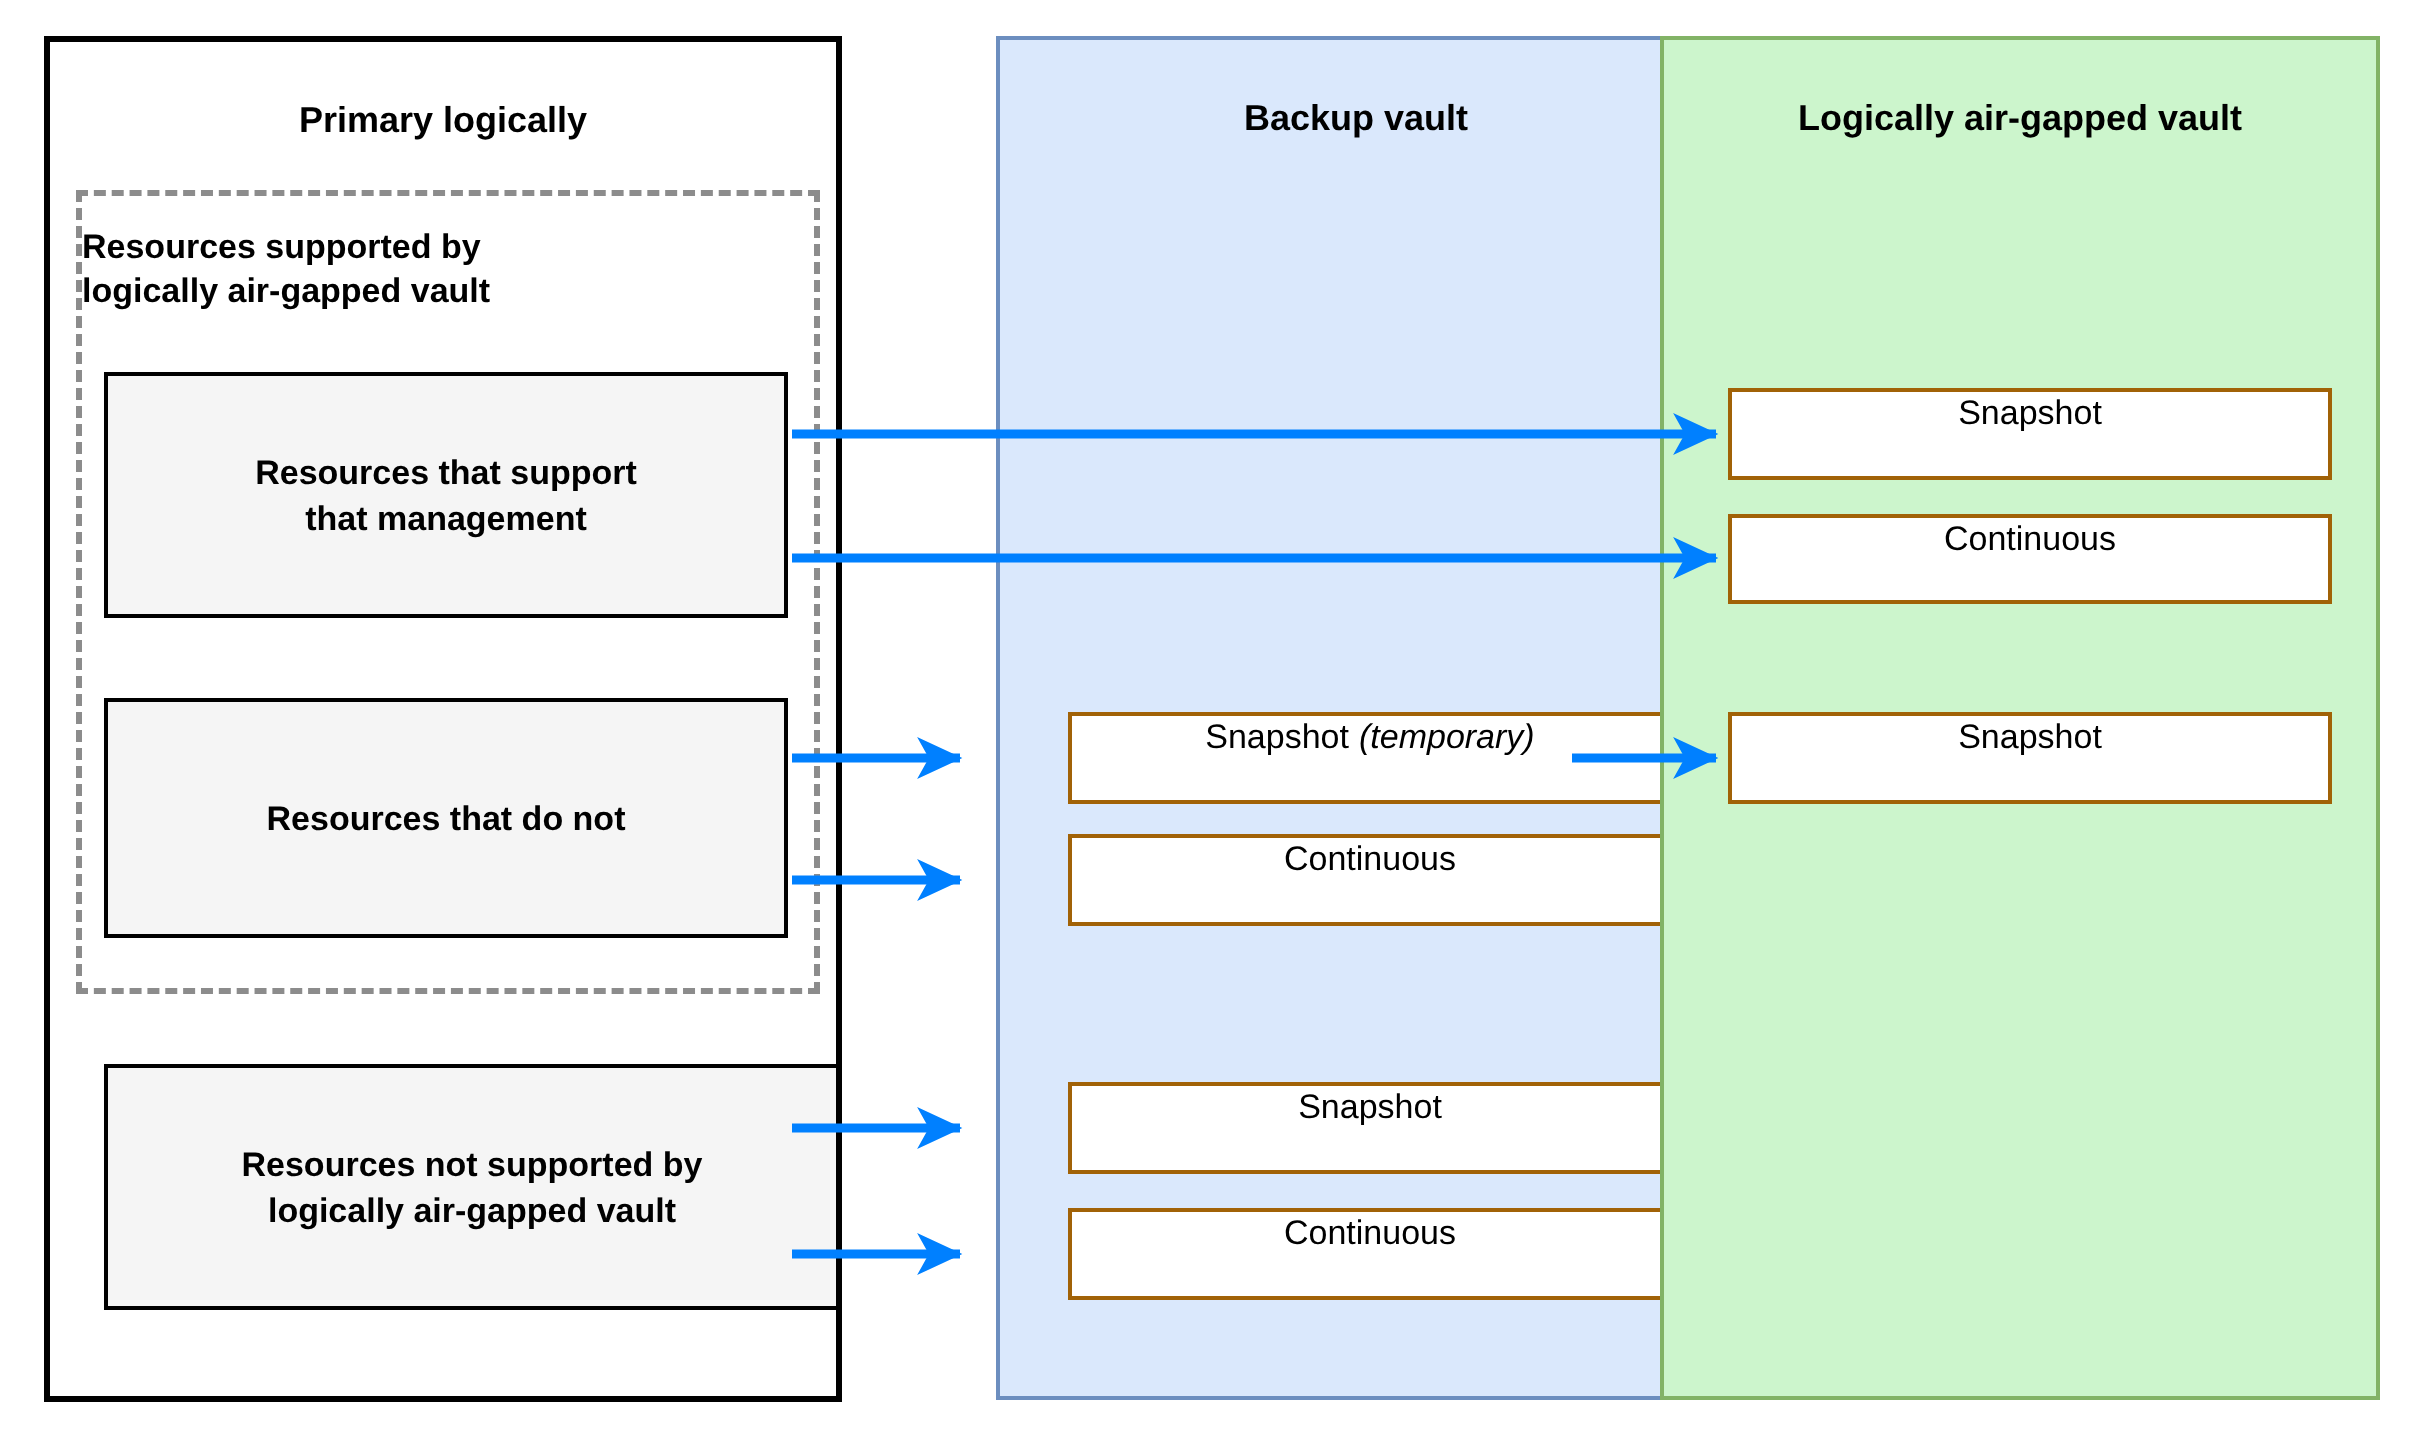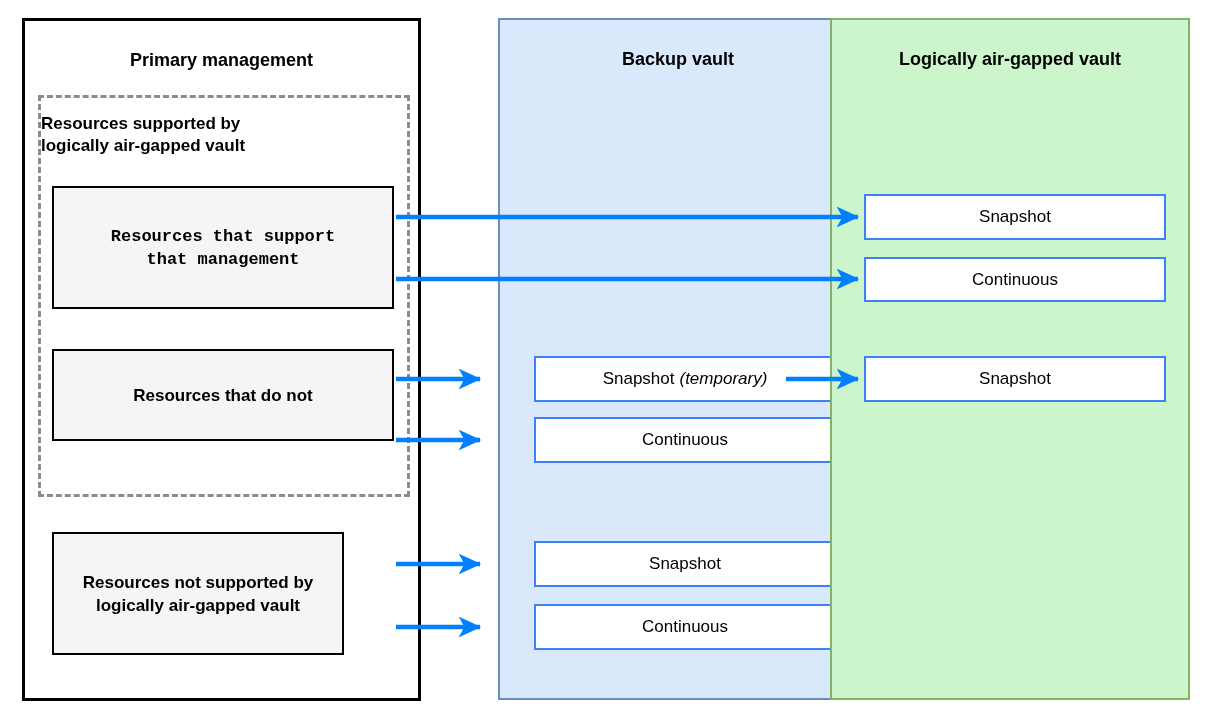--- a/index.html
+++ b/index.html
@@ -35,27 +35,27 @@
   .group-title{
     position:absolute;top:15px;left:0;right:0;
     text-align:left;font-size:17px;font-weight:bold;line-height:22px;
   }
   .res-box{
     position:absolute;box-sizing:border-box;
     background:#f5f5f5;border:2px solid #000000;
     display:flex;flex-direction:column;align-items:center;justify-content:center;
     text-align:center;font-size:17px;font-weight:bold;line-height:23px;
   }
-  .res-box-full{left:11px;top:88px;width:342px;height:123px;font-family:Liberation Mono, monospace;}
-  .res-box-partial{left:11px;top:251px;width:342px;height:92px;}
-  .res-box-unsupported{left:27px;top:511px;width:292px;height:123px;}
+  .res-box-full{left:11px;top:88px;width:342px;height:123px;}
+  .res-box-partial{left:11px;top:251px;width:342px;height:120px;}
+  .res-box-unsupported{left:27px;top:511px;width:368px;height:123px;}
   .vault-box{
     position:absolute;box-sizing:border-box;
-    background:#ffffff;border:2px solid #3b82f6;
-    display:flex;align-items:center;justify-content:center;
+    background:#ffffff;border:2px solid #a16207;
+    display:flex;align-items:flex-start;justify-content:center;
     text-align:center;font-size:17px;font-weight:normal;line-height:22px;
     white-space:nowrap;
   }
   .vault-box .note:not(:empty){margin-left:5px;font-style:italic;}
   .mbox1{left:34px;top:336px;width:302px;height:46px;}
   .mbox2{left:34px;top:397px;width:302px;height:46px;}
   .mbox3{left:34px;top:521px;width:302px;height:46px;}
   .mbox4{left:34px;top:584px;width:302px;height:46px;}
   .rbox1{left:32px;top:174px;width:302px;height:46px;}
   .rbox2{left:32px;top:237px;width:302px;height:45px;}
@@ -65,21 +65,21 @@
     position:absolute;left:0;top:0;width:1212px;height:722px;
     z-index:10;pointer-events:none;
   }
 </style>
 </head>
 <body>
 
 <div class="canvas">
 
   <div class="col col-primary">
-    <div class="col-title">Primary management</div>
+    <div class="col-title">Primary logically</div>
 
     <div class="dashed-group">
       <div class="group-title">
         <span class="line">Resources supported by</span>
         <span class="line">logically air-gapped vault</span>
       </div>
 
       <div class="res-box res-box-full">
         <span class="line">Resources that support</span>
         <span class="line">that management</span>

